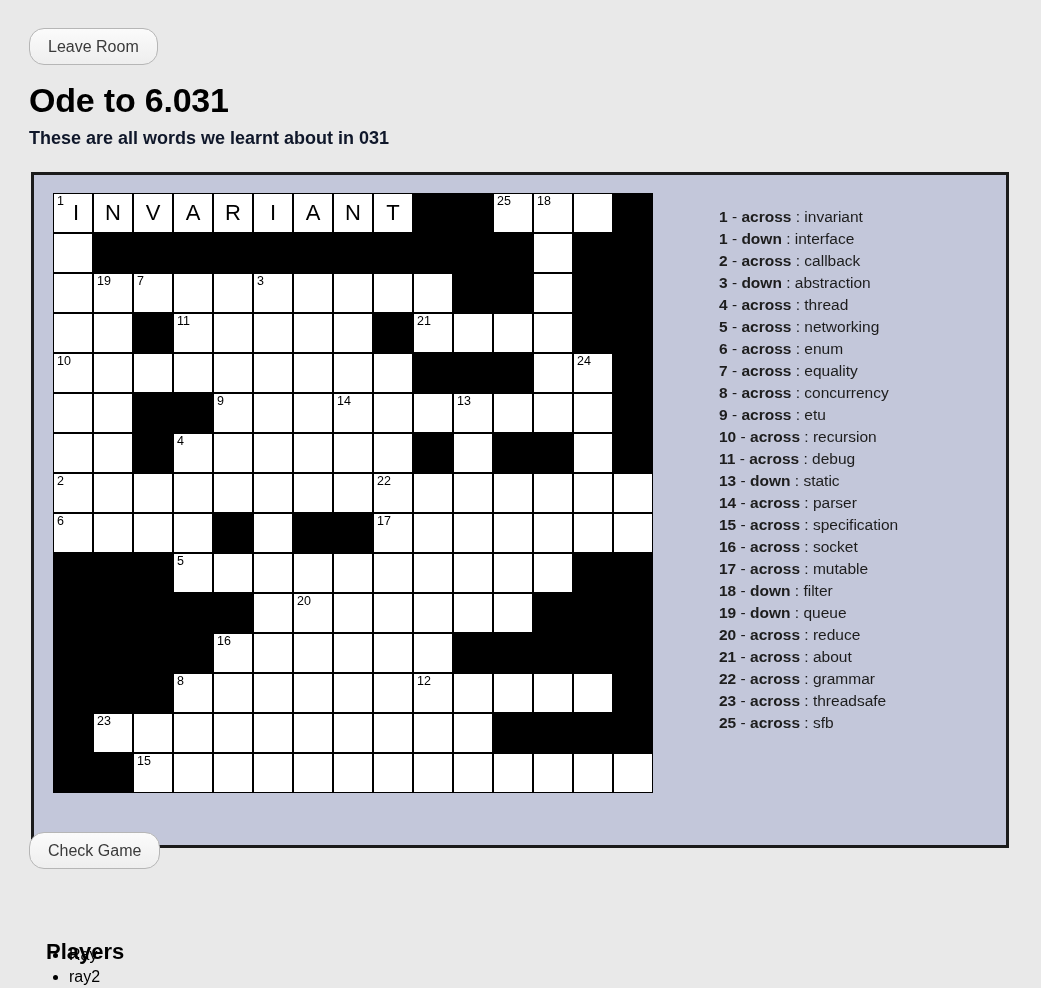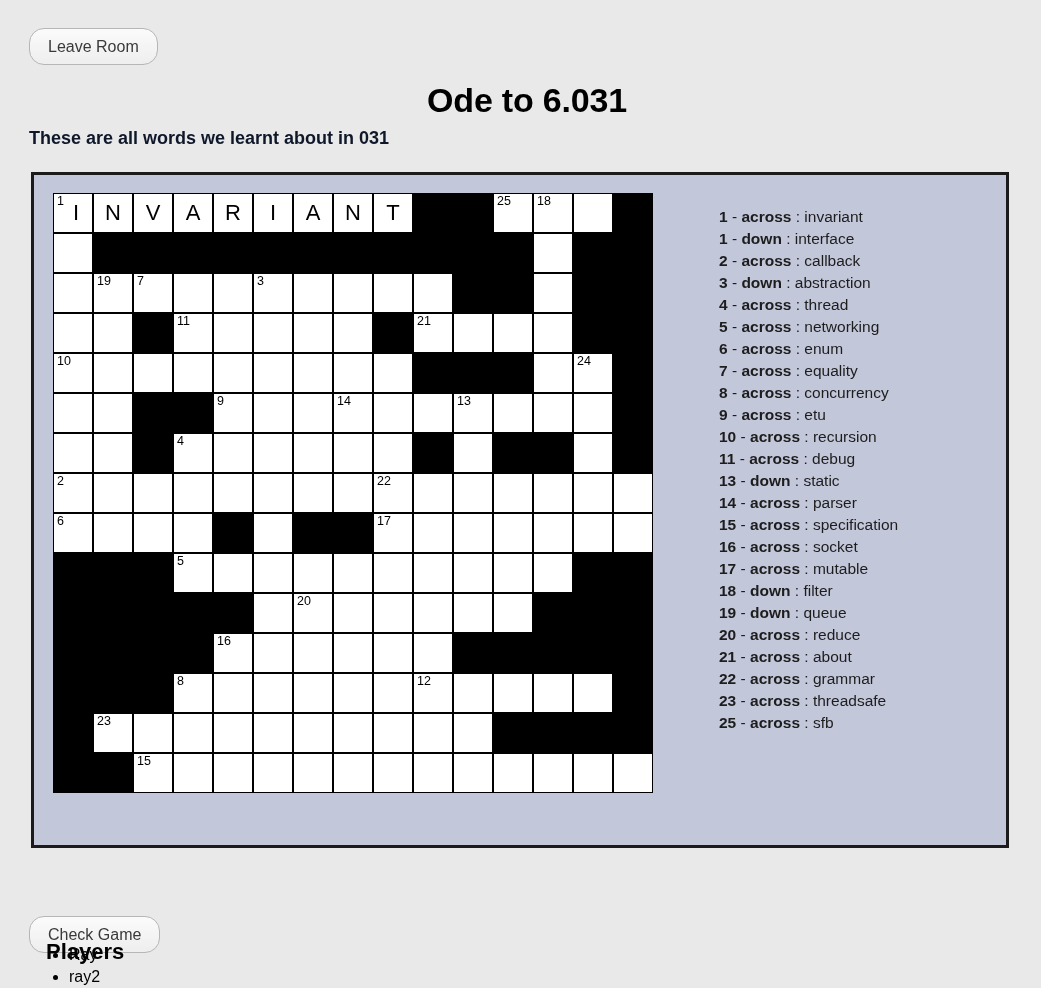--- a/index.html
+++ b/index.html
@@ -27,21 +27,20 @@
     cursor: pointer;
     line-height: 1.2;
   }
 
   h1.title {
     margin: 16px 16px 0 29px;
     font-size: 34px;
     font-weight: bold;
     color: #000;
     letter-spacing: -0.2px;
-    text-align: center;
   }
   h2.subtitle {
     margin: 8px 0 0 29px;
     font-size: 18px;
     font-weight: bold;
     color: #0f172a;
   }
 
   
   .board-panel {
@@ -120,21 +119,21 @@
     white-space: nowrap;
   }
   .clue .cnum { font-weight: bold; }
   .clue .cdir { font-weight: bold; }
   .clue .cword { font-weight: normal; }
 
   
   .check-wrap {
     position: absolute;
     left: 29px;
-    top: 916px;
+    top: 832px;
   }
   h3.players-title {
     position: absolute;
     left: 29px;
     top: 922px;
     margin: 17px;
     font-size: 22px;
     font-weight: bold;
     color: #000;
   }

